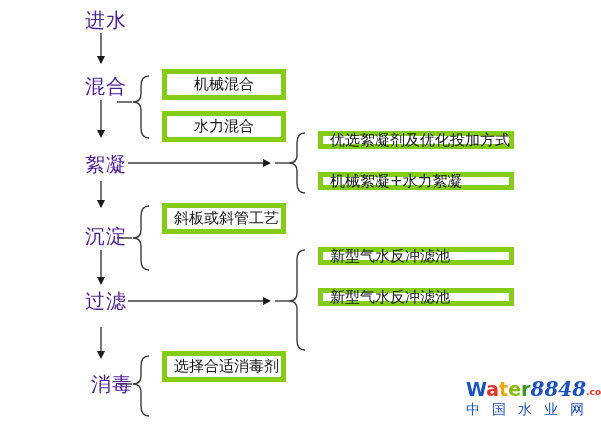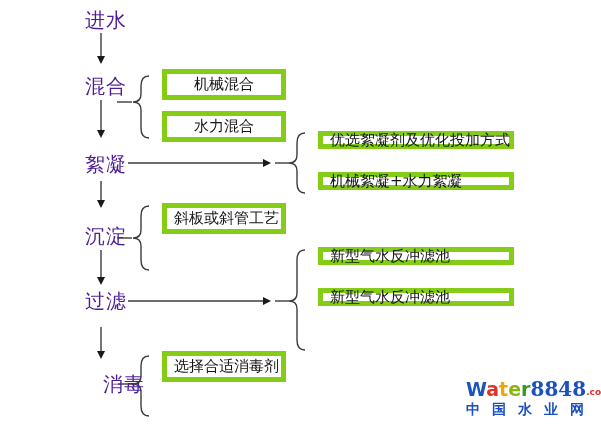--- a/index.html
+++ b/index.html
@@ -17,23 +17,23 @@
     box-sizing:border-box;display:flex;align-items:center;
     font-size:15px;color:#141414;white-space:nowrap;
     padding-left:7px;
   }
   .colA{left:162px;width:124px;height:31px;}
   .colB{left:318px;width:196px;height:18px;}
   .center{justify-content:center;padding-left:0;}
   .logo{position:absolute;left:466px;top:379px;width:135px;line-height:1;}
   .logo-row1{white-space:nowrap;height:20px;}
   .brand-word{font-weight:bold;font-size:19px;letter-spacing:0;}
-  .brand-number{font-family:"DejaVu Serif",serif;font-weight:bold;font-size:20px;}
+  .brand-number{font-family:"DejaVu Serif",serif;font-style:italic;font-weight:bold;font-size:20px;}
   .brand-tld{font-size:9px;font-weight:bold;position:relative;top:-1px;}
-  .logo-row2{margin-top:3px;font-size:14px;font-weight:bold;letter-spacing:12px;white-space:nowrap;}
+  .logo-row2{margin-top:3px;font-size:14px;font-weight:normal;letter-spacing:12px;white-space:nowrap;}
 </style>
 </head>
 <body>
 
 <div class="canvas">
 
   <svg class="lines" width="601" height="434" viewBox="0 0 601 434">
 
     <g stroke="#3c3c3c" stroke-width="1.4" fill="#1a1a1a">
       <line x1="101" y1="33" x2="101" y2="57"></line>
@@ -82,21 +82,21 @@
     <path fill="none" stroke="#3c3c3c" stroke-width="1.4" d="M149,206 Q141,206 141,216 L141,230 Q141,238 133,238 Q141,238 141,246 L141,260 Q141,270 149,270"></path>
     <path fill="none" stroke="#3c3c3c" stroke-width="1.4" d="M305,250 Q297,250 297,260 L297,293 Q297,301 289,301 Q297,301 297,309 L297,340 Q297,350 305,350"></path>
     <path fill="none" stroke="#3c3c3c" stroke-width="1.4" d="M149,356 Q141,356 141,366 L141,376 Q141,384 133,384 Q141,384 141,392 L141,406 Q141,416 149,416"></path>
   </svg>
 
   <div class="stage" style="left:85px;top:12px">进水</div>
   <div class="stage" style="left:85px;top:78px">混合</div>
   <div class="stage" style="left:85px;top:156px">絮凝</div>
   <div class="stage" style="left:85px;top:228px">沉淀</div>
   <div class="stage" style="left:85px;top:293px">过滤</div>
-  <div class="stage" style="left:103px;top:376px">消毒</div>
+  <div class="stage" style="left:91px;top:376px">消毒</div>
 
   <div class="box colA center" style="top:69px">机械混合</div>
   <div class="box colA center" style="top:111px">水力混合</div>
 
   <div class="box colB" style="top:131px">优选絮凝剂及优化投加方式</div>
   <div class="box colB" style="top:172px">机械絮凝+水力絮凝</div>
 
   <div class="box colA" style="top:203px">斜板或斜管工艺</div>
 
   <div class="box colB" style="top:247px">新型气水反冲滤池</div>

